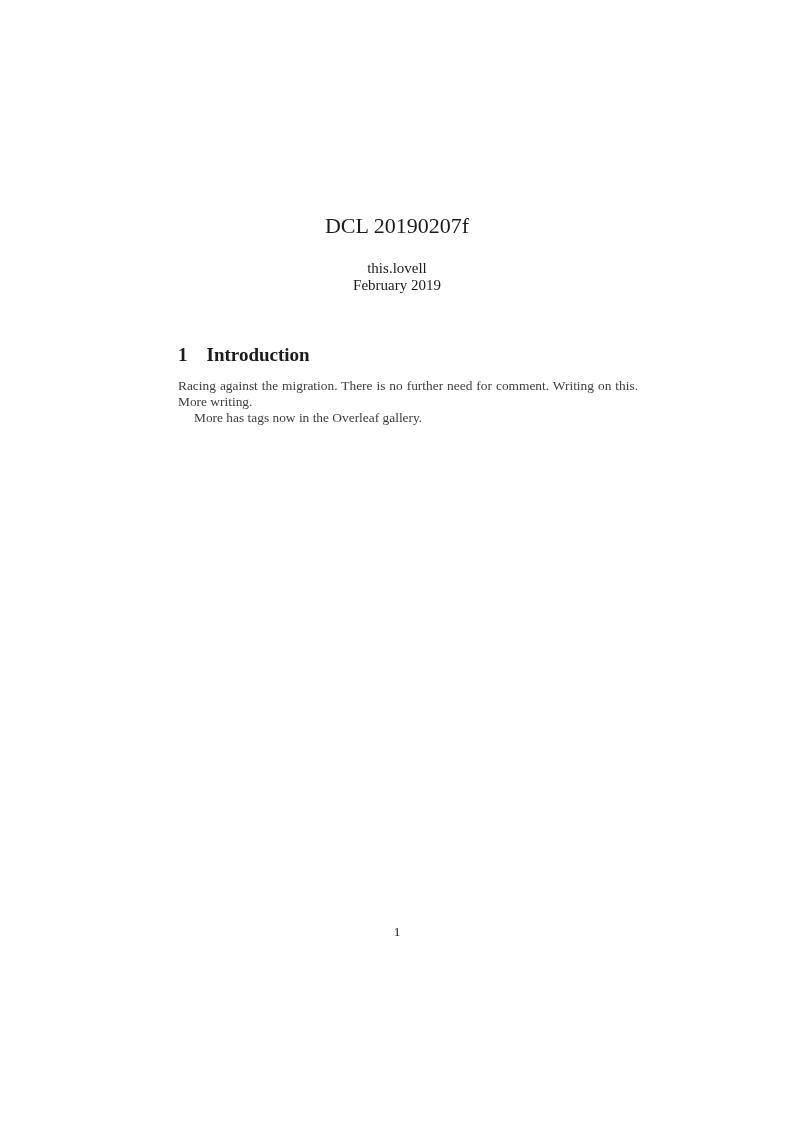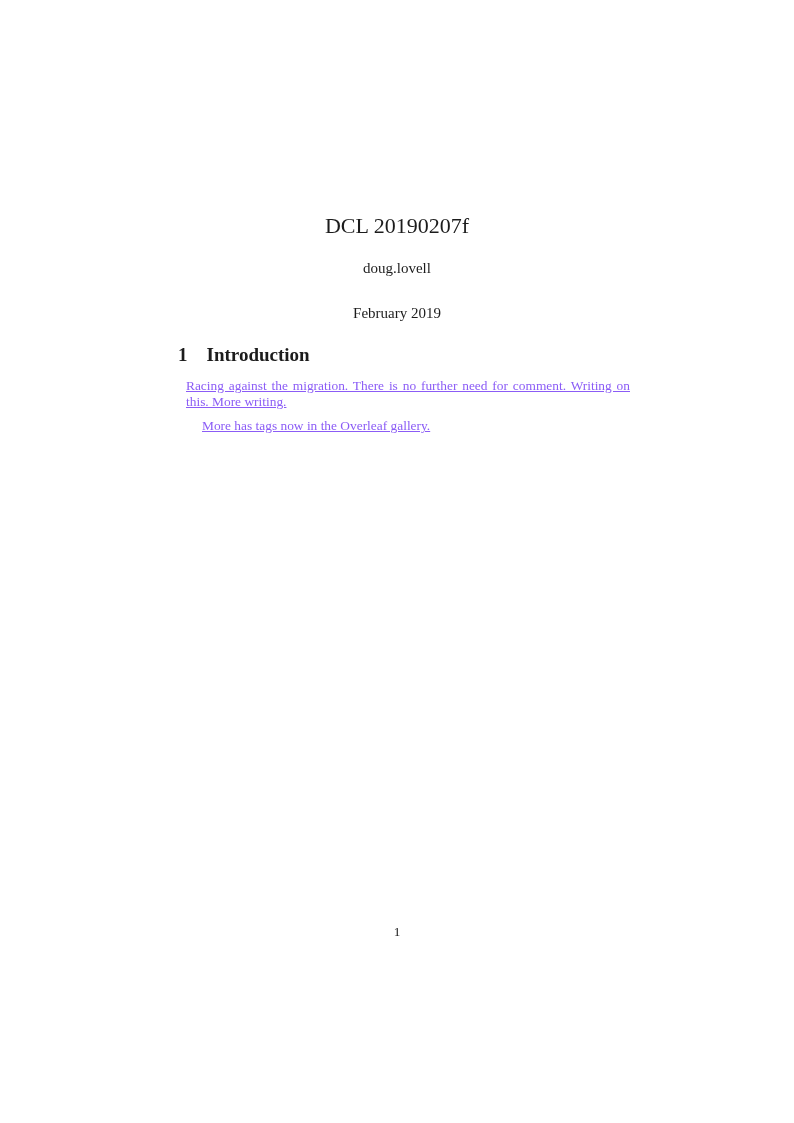--- a/index.html
+++ b/index.html
@@ -27,21 +27,21 @@
     top: 213px;
     font-size: 22px;
     line-height: 26px;
   }
   .doc-author {
     top: 259px;
     font-size: 15px;
     line-height: 18px;
   }
   .doc-date {
-    top: 304px;
+    top: 276px;
     font-size: 15px;
     line-height: 18px;
   }
   .content {
     position: absolute;
     left: 178px;
     width: 460px;
     top: 343px;
   }
   .section-heading {
@@ -49,26 +49,25 @@
     font-size: 19px;
     line-height: 23px;
     font-weight: bold;
     display: flex;
     align-items: baseline;
   }
   .sec-num {
     margin-right: 19px;
   }
   .para {
-    margin: 8px;
+    margin: 0;
     font-size: 13.4px;
     line-height: 16px;
     text-align: justify;
-    color: #8b5cf6;
-    text-decoration: underline;
+    color: #404040;
   }
   .para.first {
     margin-top: 12px;
   }
   .para.indented {
     text-indent: 16px;
   }
   .page-number {
     position: absolute;
     top: 924px;
@@ -80,21 +79,21 @@
     color: #222222;
   }
 </style>
 </head>
 <body>
 
 <div class="page">
 
   <div class="centered-line doc-title">DCL 20190207f</div>
 
-  <div class="centered-line doc-author">doug.lovell</div>
+  <div class="centered-line doc-author">this.lovell</div>
 
   <div class="centered-line doc-date">February 2019</div>
 
   <div class="content">
 
     <h2 class="section-heading">
       <span class="sec-num">1</span>
       <span class="sec-title">Introduction</span>
     </h2>
 

